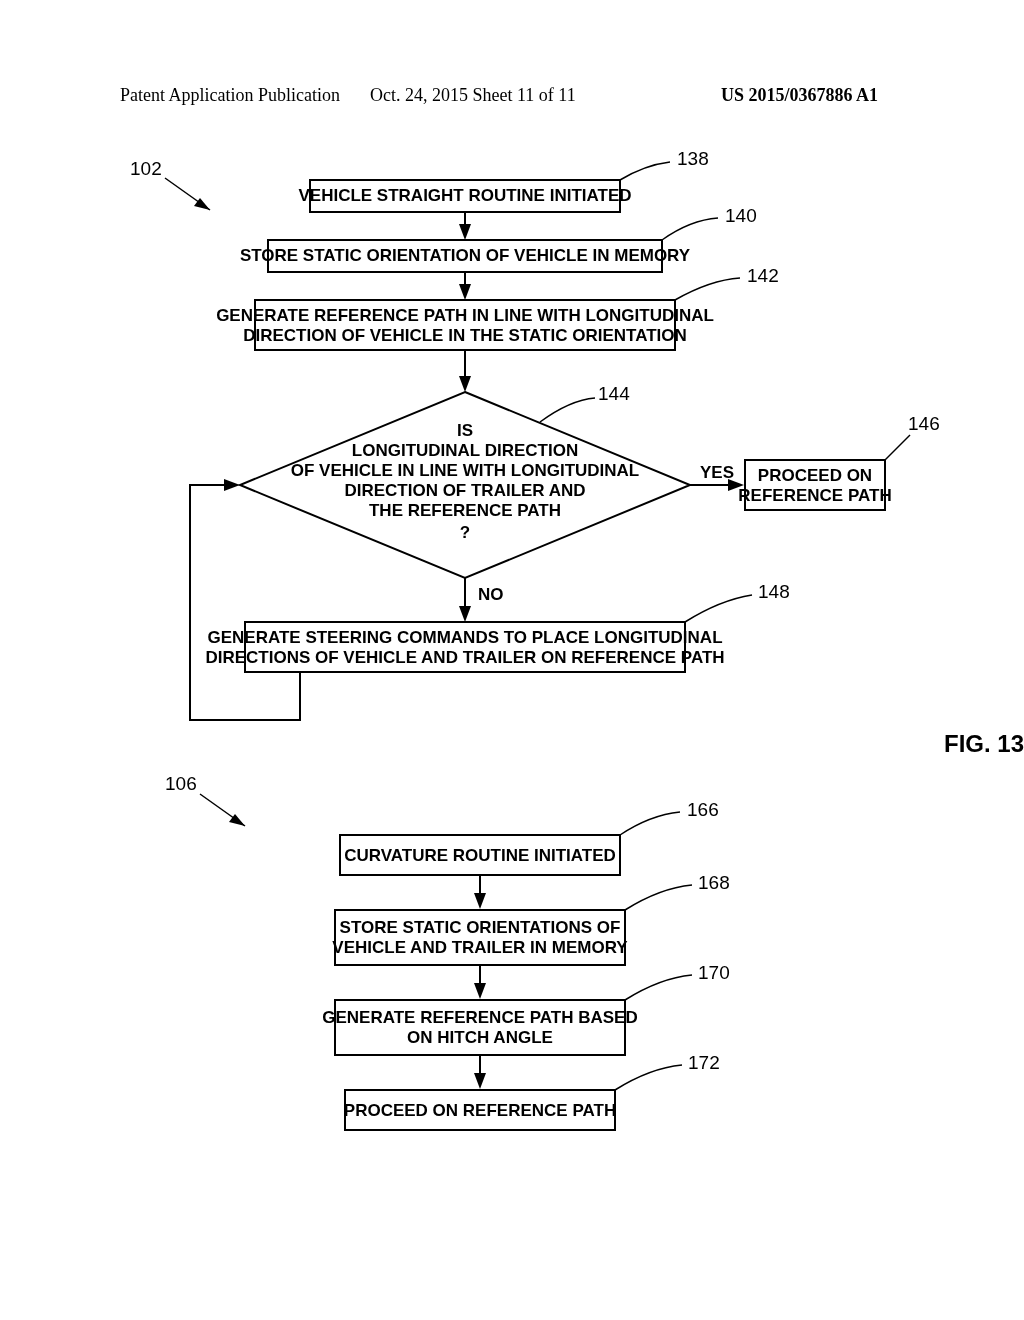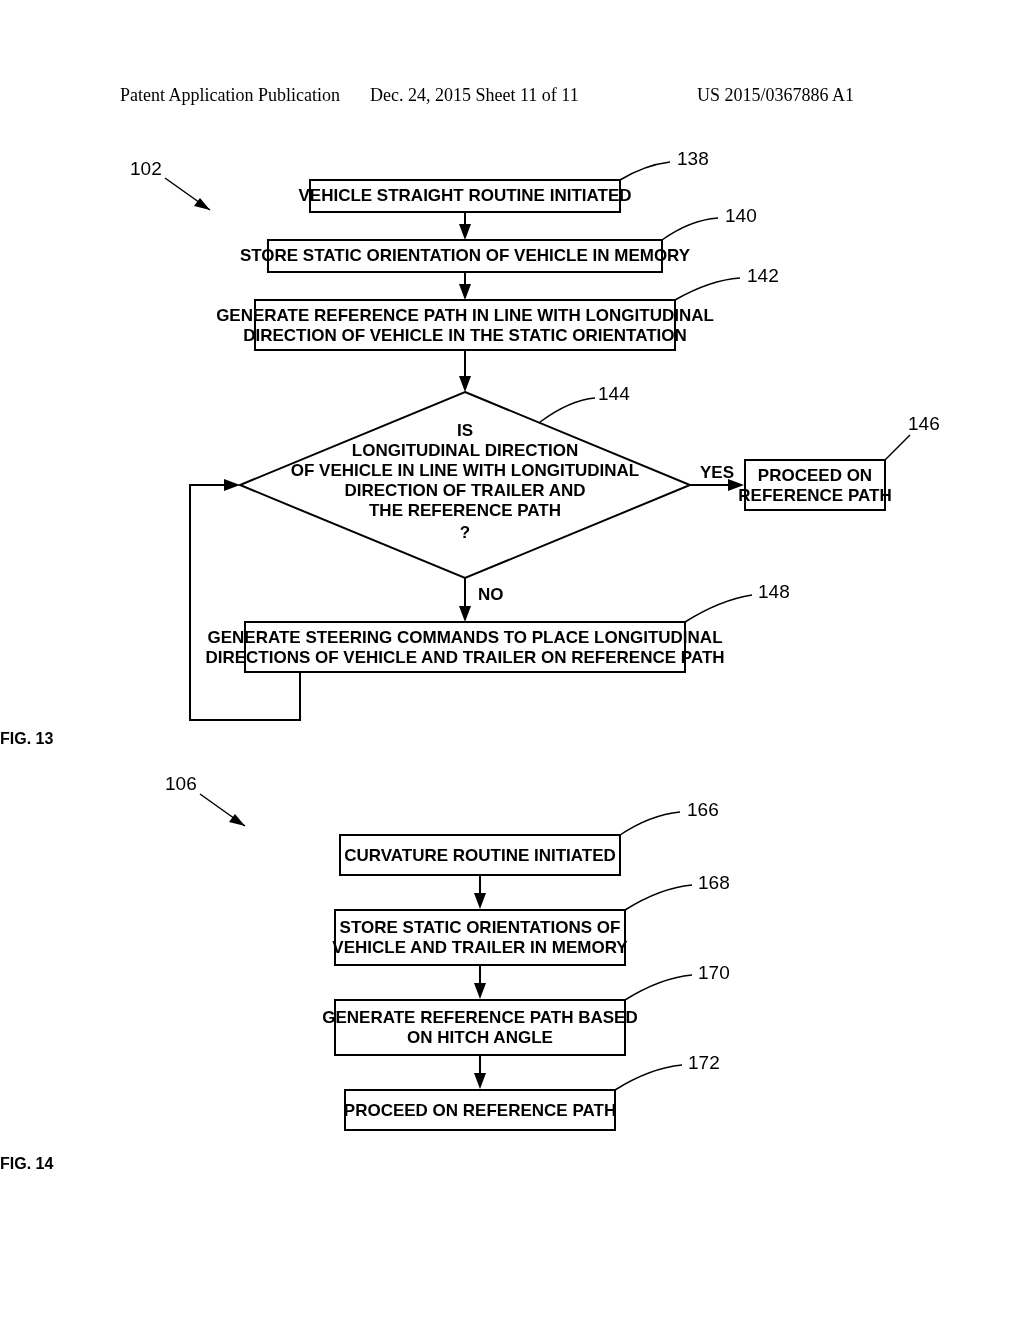--- a/index.html
+++ b/index.html
@@ -1,34 +1,34 @@
 <!DOCTYPE html>
 <html><head>
 <meta charset="utf-8">
 <style>
   html,body{margin:0;padding:0;background:#fff;font-family:"Times New Roman",serif;}
   .page{width:1024px;height:1320px;position:relative;}
   .header{position:absolute;top:85px;left:0;right:0;font-size:18px;}
   .header .left{position:absolute;left:120px;font-weight:normal;}
   .header .mid{position:absolute;left:370px;}
-  .header .right{position:absolute;left:697px;font-weight:normal;}
-  .figlabel{position:absolute;font-weight:bold;font-family:Arial,Helvetica,sans-serif;font-size:16px;text-align:left;width:100%;}
+  .header .right{position:absolute;left:721px;font-weight:bold;}
+  .figlabel{position:absolute;font-weight:bold;font-family:Arial,Helvetica,sans-serif;font-size:24px;text-align:right;width:100%;}
   svg{position:absolute;}
   .box-text{font-family:"Arial Narrow",Arial,sans-serif;font-weight:600;font-size:17px;letter-spacing:0px;}
   .ref{font-family:"Arial Narrow",Arial,sans-serif;font-size:19px;}
   .yn{font-family:"Arial Narrow",Arial,sans-serif;font-size:17px;font-weight:600;}
 </style>
 </head>
 <body>
 
 <div class="page">
 
   <div class="header">
     <span class="left">Patent Application Publication</span>
-    <span class="mid">Dec. 24, 2015  Sheet 11 of 11</span>
+    <span class="mid">Oct. 24, 2015  Sheet 11 of 11</span>
     <span class="right">US 2015/0367886 A1</span>
   </div>
 
   <svg width="1024" height="650" viewBox="0 0 1024 650" style="top:140px;left:0;">
     <defs>
       <marker id="arrow" markerWidth="10" markerHeight="10" refX="6" refY="3" orient="auto" markerUnits="strokeWidth">
         <path d="M0,0 L0,6 L8,3 z" fill="#000"></path>
       </marker>
     </defs>
 
@@ -125,15 +125,14 @@
     <text x="698" y="209" class="ref">170</text>
 
     <line x1="480" y1="285" x2="480" y2="315" stroke="#000" stroke-width="2" marker-end="url(#arrow2)"></line>
 
     <rect x="345" y="320" width="270" height="40" fill="none" stroke="#000" stroke-width="2"></rect>
     <text x="480" y="346" text-anchor="middle" class="box-text">PROCEED ON REFERENCE PATH</text>
     <path d="M615 320 Q650 298 682 295" fill="none" stroke="#000" stroke-width="1.5"></path>
     <text x="688" y="299" class="ref">172</text>
   </svg>
 
-  <div class="figlabel" style="top:1155px;">FIG. 14</div>
 
 </div>
 
 </body></html>

